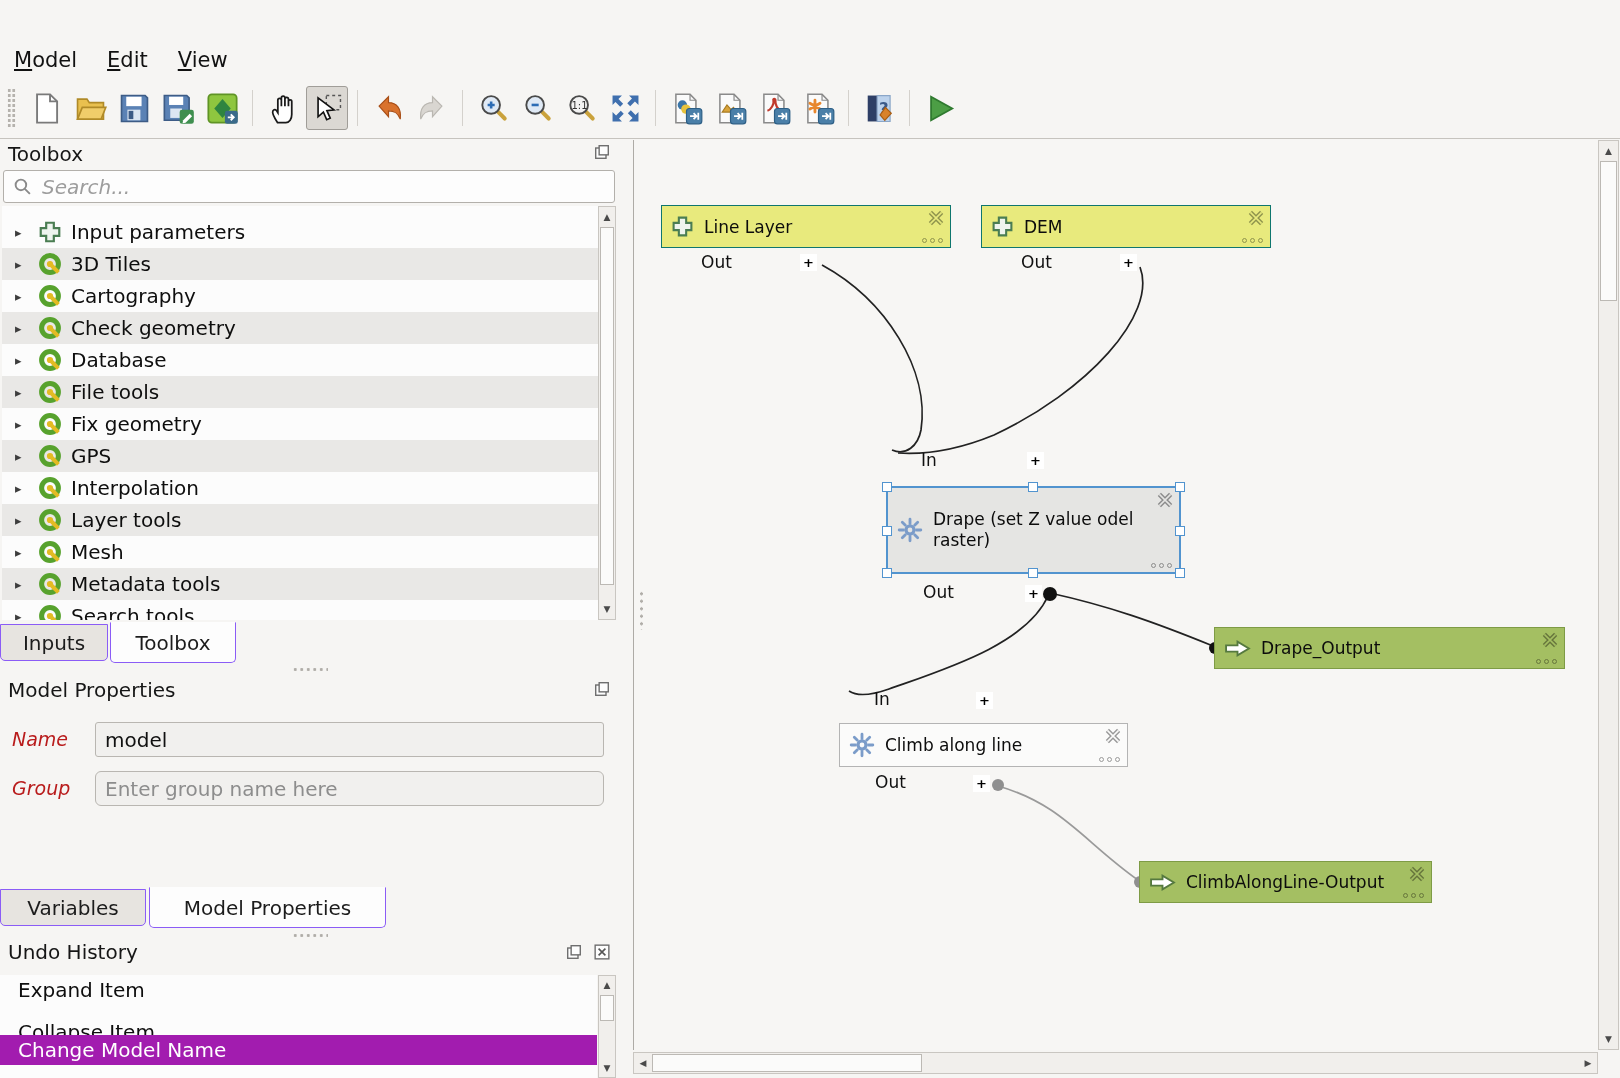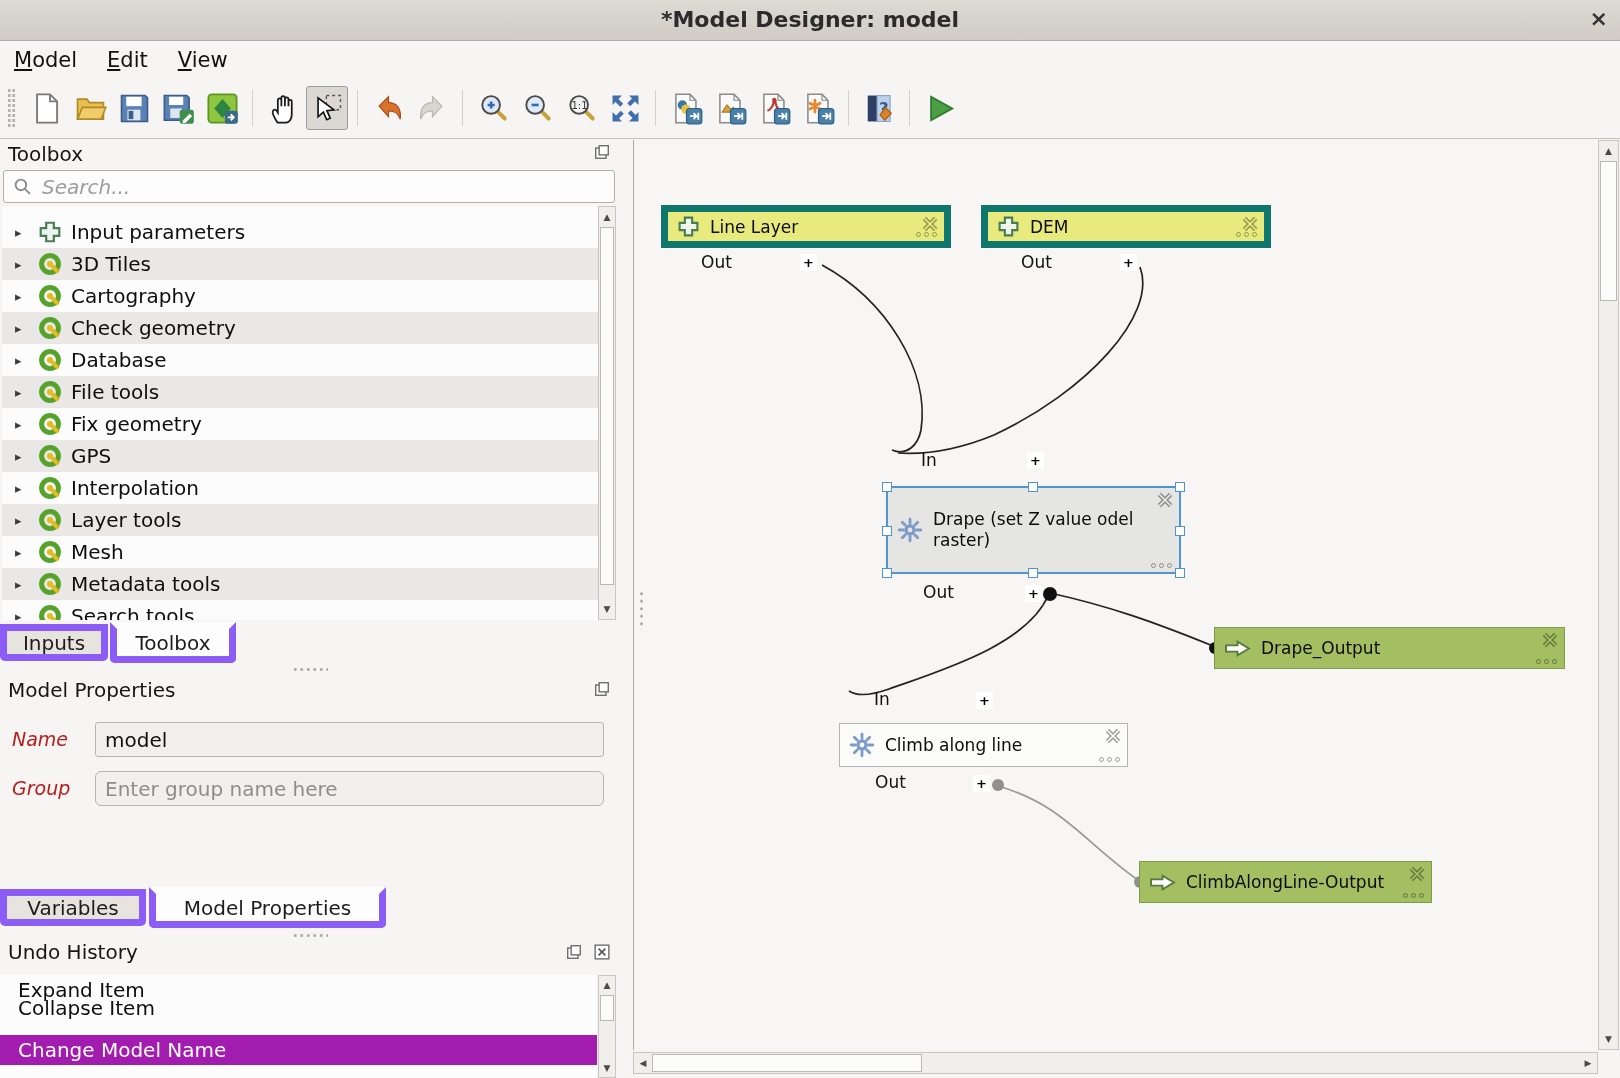--- a/index.html
+++ b/index.html
@@ -39,61 +39,57 @@
   .ticon{width:24px;height:24px;margin:0 9px 0 3px;flex:0 0 auto;}
   .ticon svg{width:24px;height:24px;}
   
   .sb{position:absolute;background:#f1efec;border:1px solid #c9c6c1;box-sizing:border-box;}
   .sb-arrow{position:absolute;left:0;right:0;text-align:center;font-size:9px;color:#4a4a4a;line-height:16px;}
   .sb-thumb{position:absolute;left:1px;right:1px;background:#fbfbfa;border:1px solid #bcb9b4;}
   .hsb-arrow{position:absolute;top:0;bottom:0;width:16px;text-align:center;font-size:9px;color:#4a4a4a;line-height:20px;}
   .hsb-thumb{position:absolute;top:1px;bottom:1px;background:#fbfbfa;border:1px solid #bcb9b4;}
   
   .tab{position:absolute;font-size:20px;display:flex;align-items:center;justify-content:center;
-    border:7px solid #8b5cf6;background:#e7e4e0;border-radius:0 0 5px 5px;color:#1c1c1c;box-sizing:border-box;}
+    border:1px solid #8b5cf6;background:#e7e4e0;border-radius:0 0 5px 5px;color:#1c1c1c;box-sizing:border-box;}
   .tab.active{background:#fdfdfd;border-top-color:#fdfdfd;z-index:2;}
   .spl-h{position:absolute;width:36px;height:7px;
     background-image:radial-gradient(#b0ada8 1.2px,transparent 1.7px);background-size:6.5px 7px;}
   .spl-v{position:absolute;width:7px;height:40px;
     background-image:radial-gradient(#b0ada8 1.2px,transparent 1.7px);background-size:7px 7.5px;}
   .fld-label{position:absolute;font-size:19px;color:#b91c1c;font-style:italic;}
   .fld{position:absolute;height:35px;background:#f1f0ee;border:1px solid #b9b6b1;border-radius:3px;
     font-size:20px;padding:0 9px;color:#111;font-family:inherit;box-sizing:border-box;outline:none;}
   .fld::placeholder{color:#8d8d8d;}
   .ulist{position:absolute;left:0;top:975px;width:597px;height:103px;background:#fcfcfc;}
   .urow{position:absolute;left:0;width:597px;height:30px;line-height:30px;font-size:20px;padding-left:18px;
     box-sizing:border-box;color:#0e0e0e;}
   .urow.sel{background:#a21caf;color:#fff;}
   
   #canvas{position:absolute;left:633px;top:140px;width:964px;height:910px;background:#f7f6f4;
     border-left:1px solid #aeaba6;overflow:hidden;box-sizing:content-box;}
   #edges{position:absolute;left:0;top:0;}
   .node{position:absolute;display:flex;align-items:center;font-size:17px;color:#0c0c0c;box-sizing:border-box;}
-  .n-input{background:#e8ea7d;border:7px solid #0f766e;}
+  .n-input{background:#e8ea7d;border:1px solid #0f766e;}
   .n-output{background:#a4bf62;border:1px solid #7e9b45;}
   .n-algo{background:#fbfbfa;border:1px solid #b4b4b4;}
   .n-sel{background:#e5e5e3;border:2px solid #5294cf;}
   .node .nicon{margin:0 10px 0 9px;flex:0 0 auto;display:flex;}
   .node-x{position:absolute;top:3px;right:5px;width:18px;height:18px;}
   .ooo{position:absolute;right:7px;bottom:4px;display:flex;gap:2.5px;}
   .ooo i{width:5.5px;height:5.5px;border-radius:50%;border:1.3px solid currentColor;display:block;box-sizing:border-box;}
   .plabel{position:absolute;font-size:17px;color:#101010;}
   .plus{position:absolute;width:17px;height:17px;background:#fff;color:#000;font-size:13px;line-height:17px;
     text-align:center;font-weight:bold;}
   .handle{position:absolute;width:10px;height:10px;background:#fff;border:1.6px solid #5294cf;box-sizing:border-box;}
 </style>
 </head>
 <body>
 
 <div class="app">
 
-  <div class="titlebar">
-    <div class="win-title">*Model Designer: model</div>
-    <div class="win-close">×</div>
-  </div>
 
   <div class="menubar">
     <span class="menu-item"><u>M</u>odel</span>
     <span class="menu-item"><u>E</u>dit</span>
     <span class="menu-item"><u>V</u>iew</span>
   </div>
 
   <div class="toolbar">
     <div class="tb-handle"></div>
     <div class="tb">
@@ -409,21 +405,21 @@
         <rect x="1.5" y="3.5" width="9" height="9" fill="#fdfdfd" stroke="#6c6c6c" stroke-width="1.2"></rect>
         <rect x="4.5" y="1.5" width="8" height="8" fill="#fdfdfd" stroke="#6c6c6c" stroke-width="1.2"></rect>
       </svg></div>
   <div class="mini-icon" style="left:594px;top:944px;"><svg viewBox="0 0 14 14">
         <rect x="1" y="1" width="12" height="12" fill="#fdfdfd" stroke="#6c6c6c" stroke-width="1.2"></rect>
         <path d="M4 4 l6 6 M10 4 l-6 6" stroke="#555" stroke-width="1.4"></path>
       </svg></div>
 
   <div class="ulist">
     <div class="urow" style="top:0px;">Expand Item</div>
-    <div class="urow" style="top:18px;">Collapse Item</div>
+    <div class="urow" style="top:42px;">Collapse Item</div>
     <div class="urow sel" style="top:60px;">Change Model Name</div>
   </div>
   <div class="sb" style="left:598px;top:975px;width:18px;height:103px;">
     <div class="sb-arrow" style="top:1px;">▲</div>
     <div class="sb-thumb" style="top:19px;height:24px;"></div>
     <div class="sb-arrow" style="bottom:1px;">▼</div>
   </div>
 
   <div id="canvas">
     <svg id="edges" width="964" height="910">

